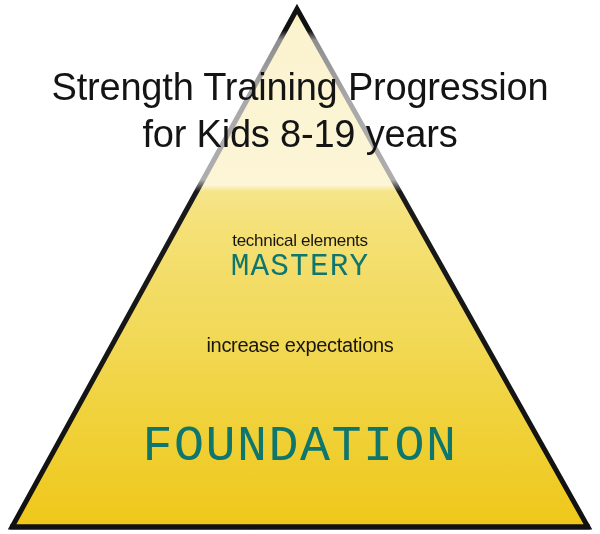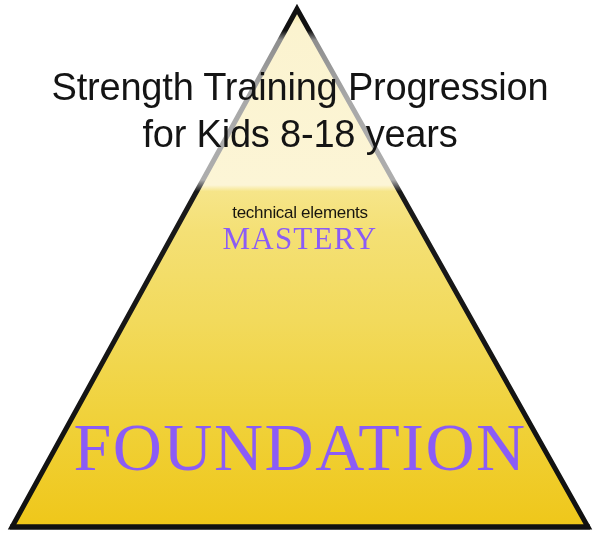--- a/index.html
+++ b/index.html
@@ -66,43 +66,44 @@
     width: 600px;
     left: 0;
     text-align: center;
   }
   .tier-sub {
     display: block;
     color: #18150f;
     font-family: "Liberation Sans", sans-serif;
     font-weight: 400;
     white-space: nowrap;
+    margin-top: 28px;
   }
   .tier-main {
     display: block;
-    color: #8b5cf6;
-    font-family: Liberation Serif, serif;
+    color: #0f766e;
+    font-family: Liberation Mono, monospace;
     font-weight: 400;
     white-space: nowrap;
   }
 
   
   #tier-mastery        { top: 203px; }
   #tier-mastery .tier-sub  { font-size: 17px; line-height: 19px; letter-spacing: -0.3px; }
   #tier-mastery .tier-main { font-size: 31px; line-height: 33px; letter-spacing: 1.2px; }
 
   
   #tier-growth        { top: 306px; }
   #tier-growth .tier-sub  { font-size: 20px; line-height: 23px; letter-spacing: -0.3px; }
   #tier-growth .tier-main { font-size: 42px; line-height: 45px; letter-spacing: 1.5px; }
 
   
   #tier-foundation        { top: 420px; }
   #tier-foundation .tier-sub  { font-size: 22px; line-height: 25px; letter-spacing: -0.3px; }
-  #tier-foundation .tier-main { font-size: 68px; line-height: 54px; letter-spacing: 1.5px; }
+  #tier-foundation .tier-main { font-size: 50px; line-height: 54px; letter-spacing: 1.5px; }
 </style>
 </head>
 <body>
 
 <div id="stage">
 
   <svg id="pyramid-svg" viewBox="0 0 600 534" xmlns="http://www.w3.org/2000/svg" aria-hidden="true">
     <defs>
 
       <linearGradient id="bodyGrad" x1="0" y1="0" x2="0" y2="1">
@@ -129,28 +130,29 @@
 
     <polygon points="297,9 588,527 12,527" fill="url(#bodyGrad)"></polygon>
 
     <polygon points="297,9 588,527 12,527" fill="none" stroke="url(#strokeGrad)" stroke-width="5" stroke-linejoin="miter"></polygon>
 
     <line x1="10" y1="527" x2="590" y2="527" stroke="#111111" stroke-width="5"></line>
   </svg>
 
   <div id="title-block" class="overlay">
     <span id="title-line-1">Strength Training Progression</span>
-    <span id="title-line-2">for Kids 8-18 years</span>
+    <span id="title-line-2">for Kids 8-19 years</span>
   </div>
 
   <div class="tier" id="tier-mastery">
     <span class="tier-sub">technical elements</span>
     <span class="tier-main">MASTERY</span>
   </div>
 
   <div class="tier" id="tier-growth">
+    <span class="tier-sub">increase expectations</span>
   </div>
 
   <div class="tier" id="tier-foundation">
     <span class="tier-main">FOUNDATION</span>
   </div>
 
 </div>
 
 </body></html>

